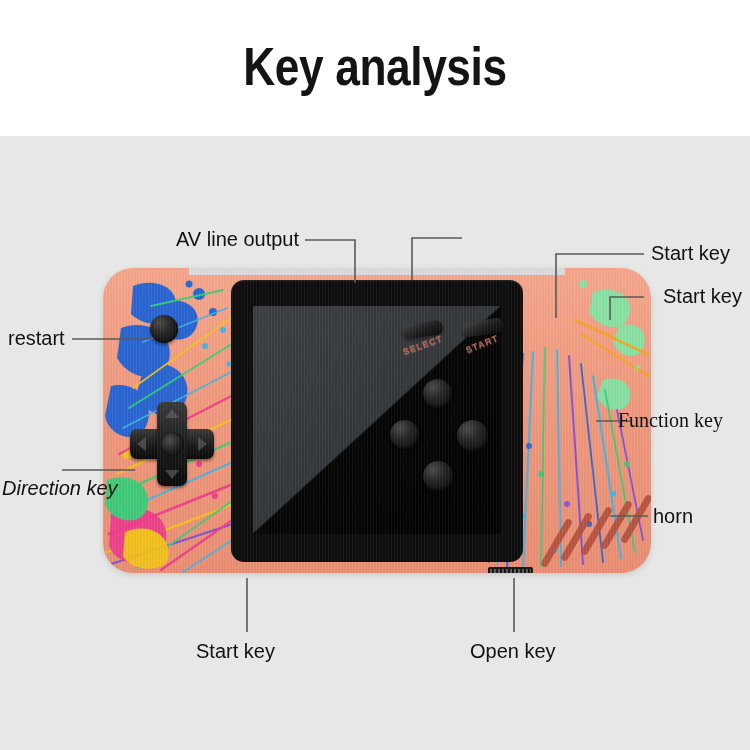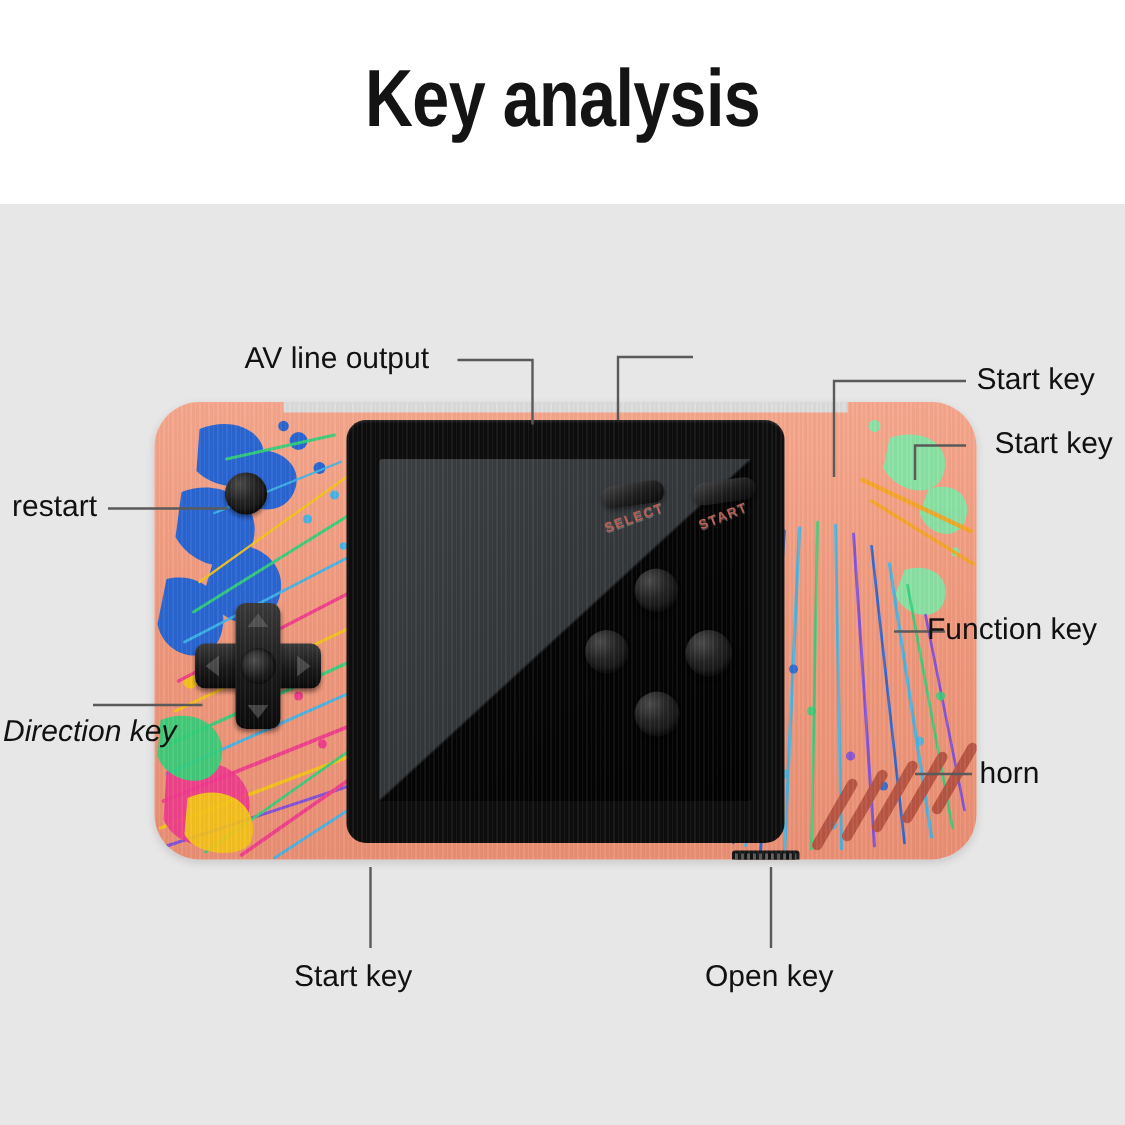--- a/index.html
+++ b/index.html
@@ -393,23 +393,23 @@
       <path d="M630 421 L596 421"></path>
 
       <path d="M648 516 L610 516"></path>
 
       <path d="M247 632 L247 578"></path>
 
       <path d="M514 632 L514 578"></path>
     </g>
   </svg>
 
-  <div class="label" id="lbl-av" style="left:163px; top:229px;text-align:right;">AV line output</div>
+  <div class="label" id="lbl-av" style="left:176px; top:229px;text-align:right;">AV line output</div>
   <div class="label" id="lbl-select" style="left:651px; top:243px;">Start key</div>
   <div class="label" id="lbl-start" style="left:652px; top:286px;padding-left:11px;">Start key</div>
   <div class="label" id="lbl-restart" style="left:8px;   top:328px;">restart</div>
   <div class="label" id="lbl-direction" style="left:2px;   top:478px;font-style:italic;">Direction key</div>
-  <div class="label" id="lbl-function" style="left:618px; top:410px;">Function key</div>
+  <div class="label" id="lbl-function" style="left:618px; top:410px;font-family:Liberation Serif, serif;">Function key</div>
   <div class="label" id="lbl-horn" style="left:653px; top:506px;text-align:right;">horn</div>
   <div class="label" id="lbl-volume" style="left:196px; top:641px;">Start key</div>
   <div class="label" id="lbl-open" style="left:470px; top:641px;">Open key</div>
 
 </div>
 
 </body></html>

